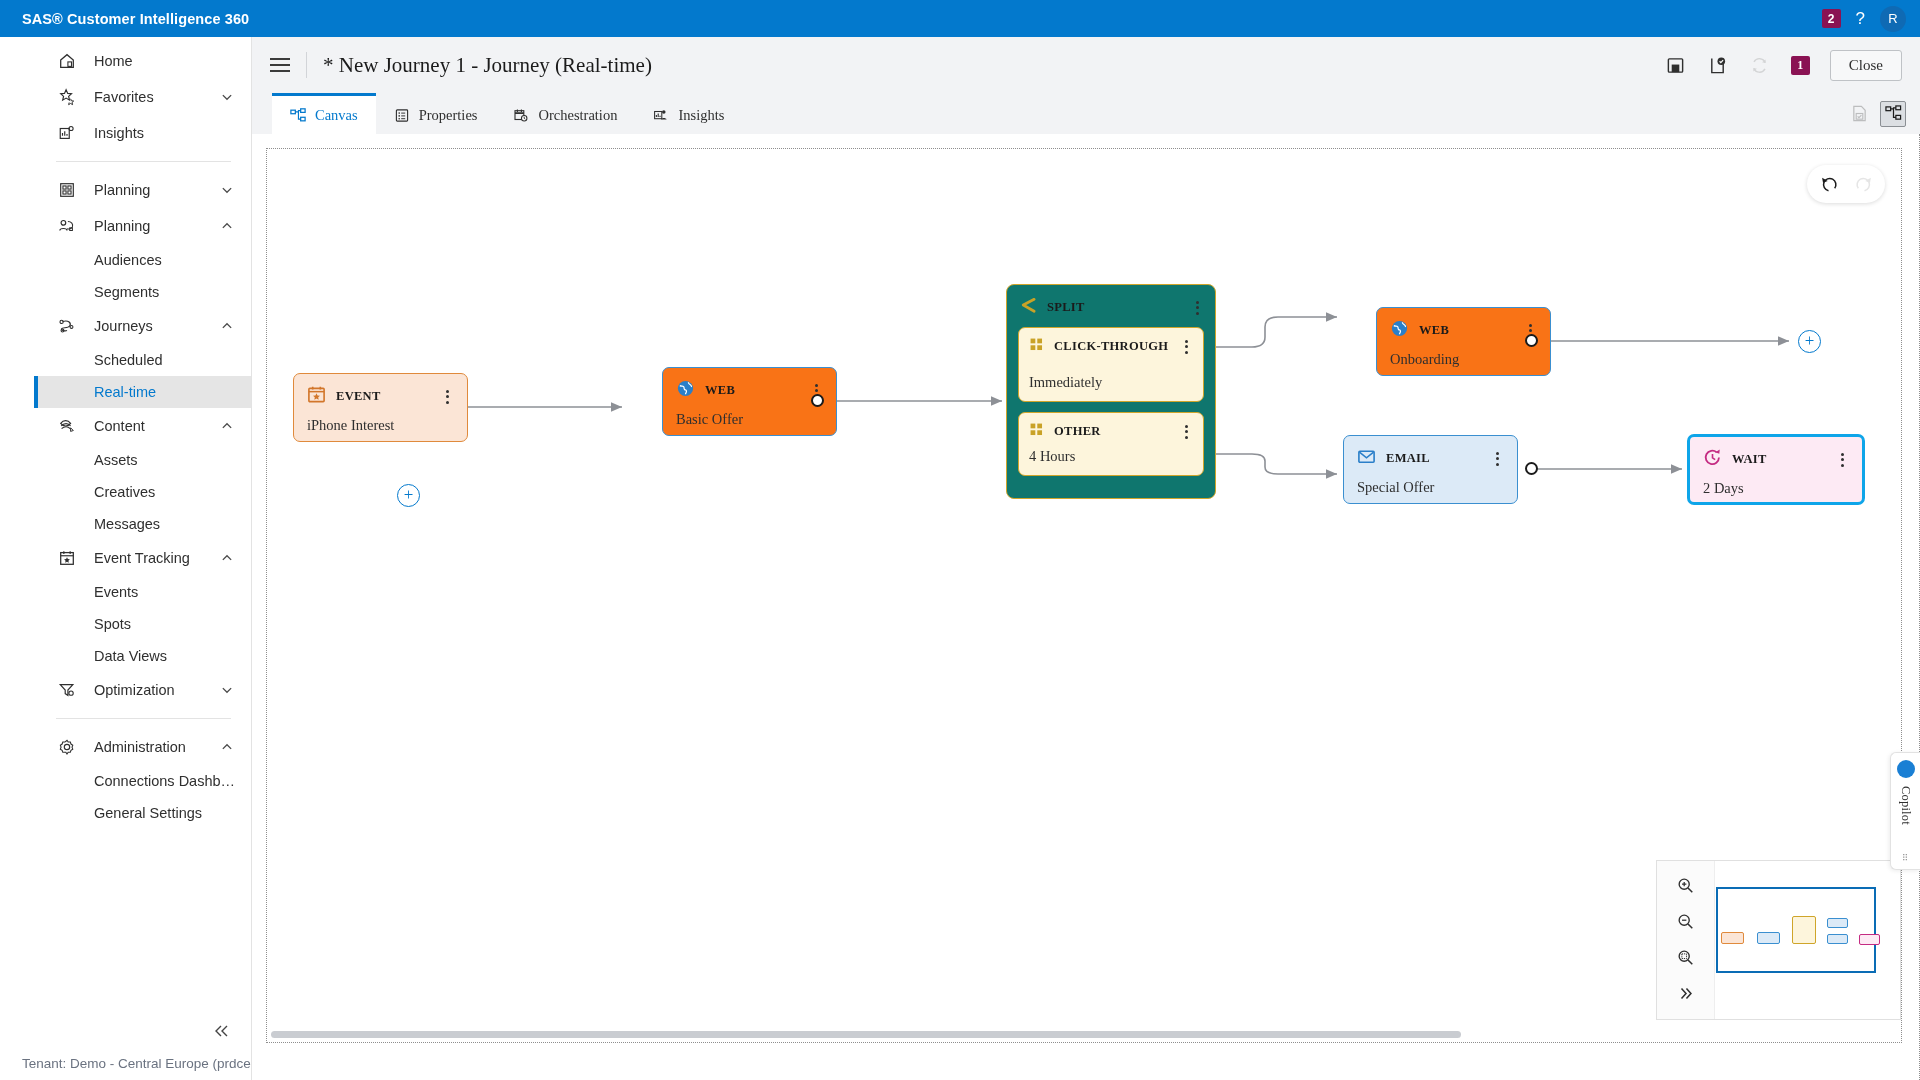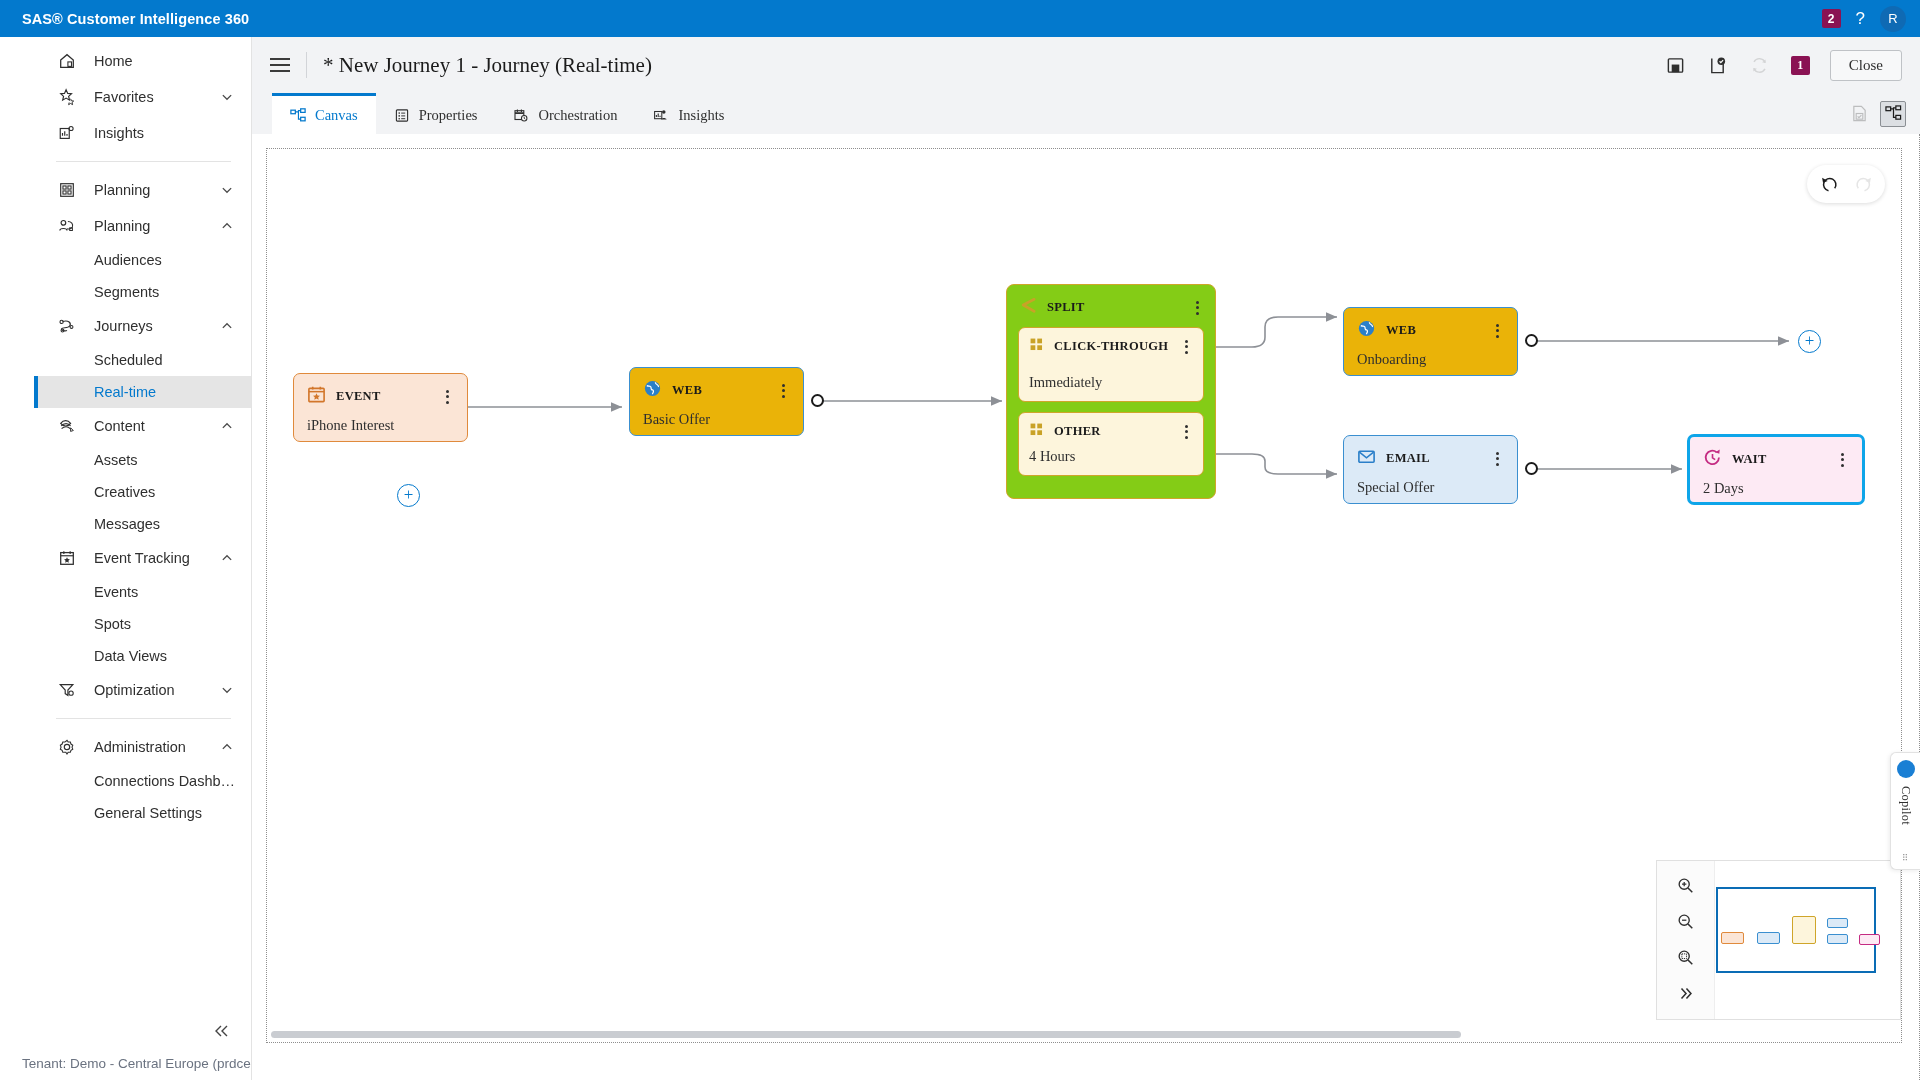--- a/index.html
+++ b/index.html
@@ -166,25 +166,25 @@
   .node-type {
     font-size: 12.5px; font-weight: bold; color: #1b1b1b; letter-spacing: .3px;
   }
   .node-sub { font-size: 14.5px; color: #2f2f2f; }
   .kebab {
     margin-left: auto; width: 14px; height: 16px; cursor: pointer;
     display: flex; flex-direction: column; align-items: center; justify-content: center; gap: 2.5px;
   }
   .kebab i { width: 3px; height: 3px; border-radius: 50%; background: #2f2f2f; display: block; }
   .n-event { background: #fbe5d6; border: 1.5px solid #e08a3c; }
-  .n-web   { background: #eab308; border: 1.5px solid #3a8fd0; }
+  .n-web   { background: #f97316; border: 1.5px solid #3a8fd0; margin-left: 33px; }
   .n-email { background: #dceaf7; border: 1.5px solid #3a8fd0; }
   .n-wait  { background: #fdeaf4; border: 3px solid #0ea5e9; }
   .n-split-container {
-    background: #84cc16; border: 1.5px solid #cfa52a; border-radius: 8px; padding: 11px;
+    background: #0f766e; border: 1.5px solid #cfa52a; border-radius: 8px; padding: 11px;
   }
   .n-branch { background: #fdf5dc; border: 1.5px solid #cfa52a; }
 
   .conn-circle {
     position: absolute; width: 13px; height: 13px; border-radius: 50%;
     background: #ffffff; border: 2px solid #1b1b1b;
   }
   .plus-btn {
     position: absolute; width: 23px; height: 23px; border-radius: 50%;
     background: #ffffff; border: 1.5px solid #0379cd; color: #0379cd;

